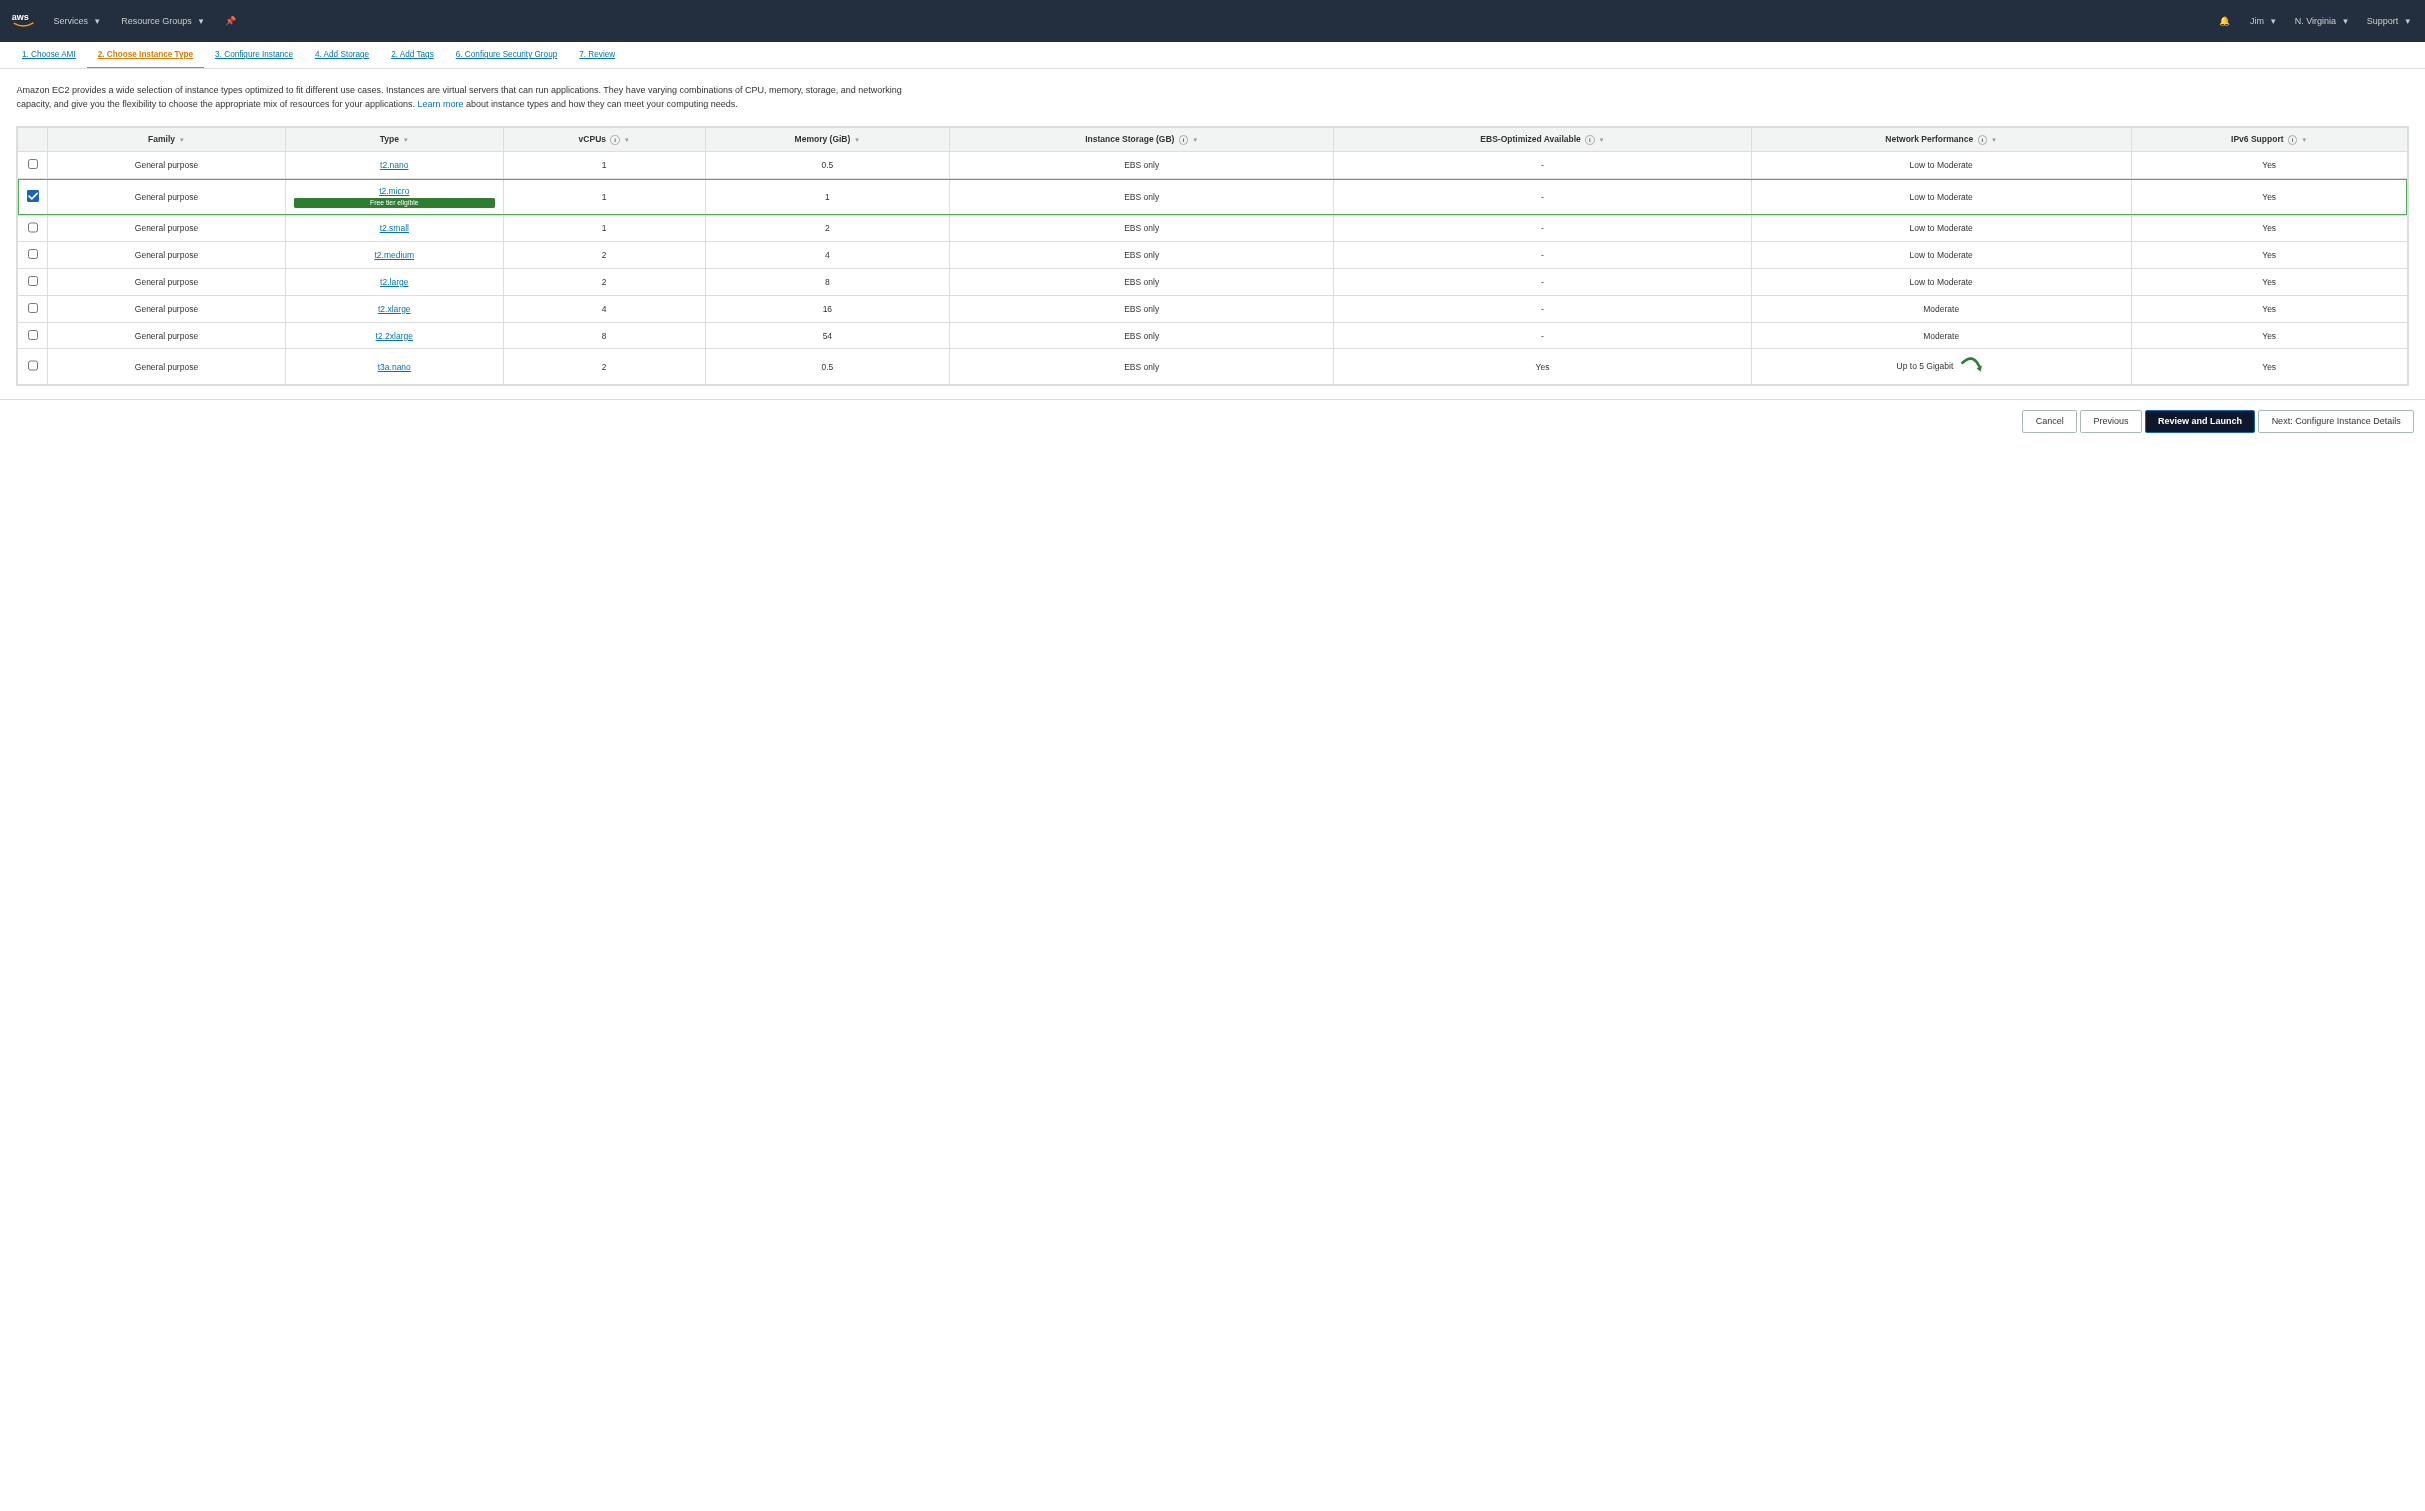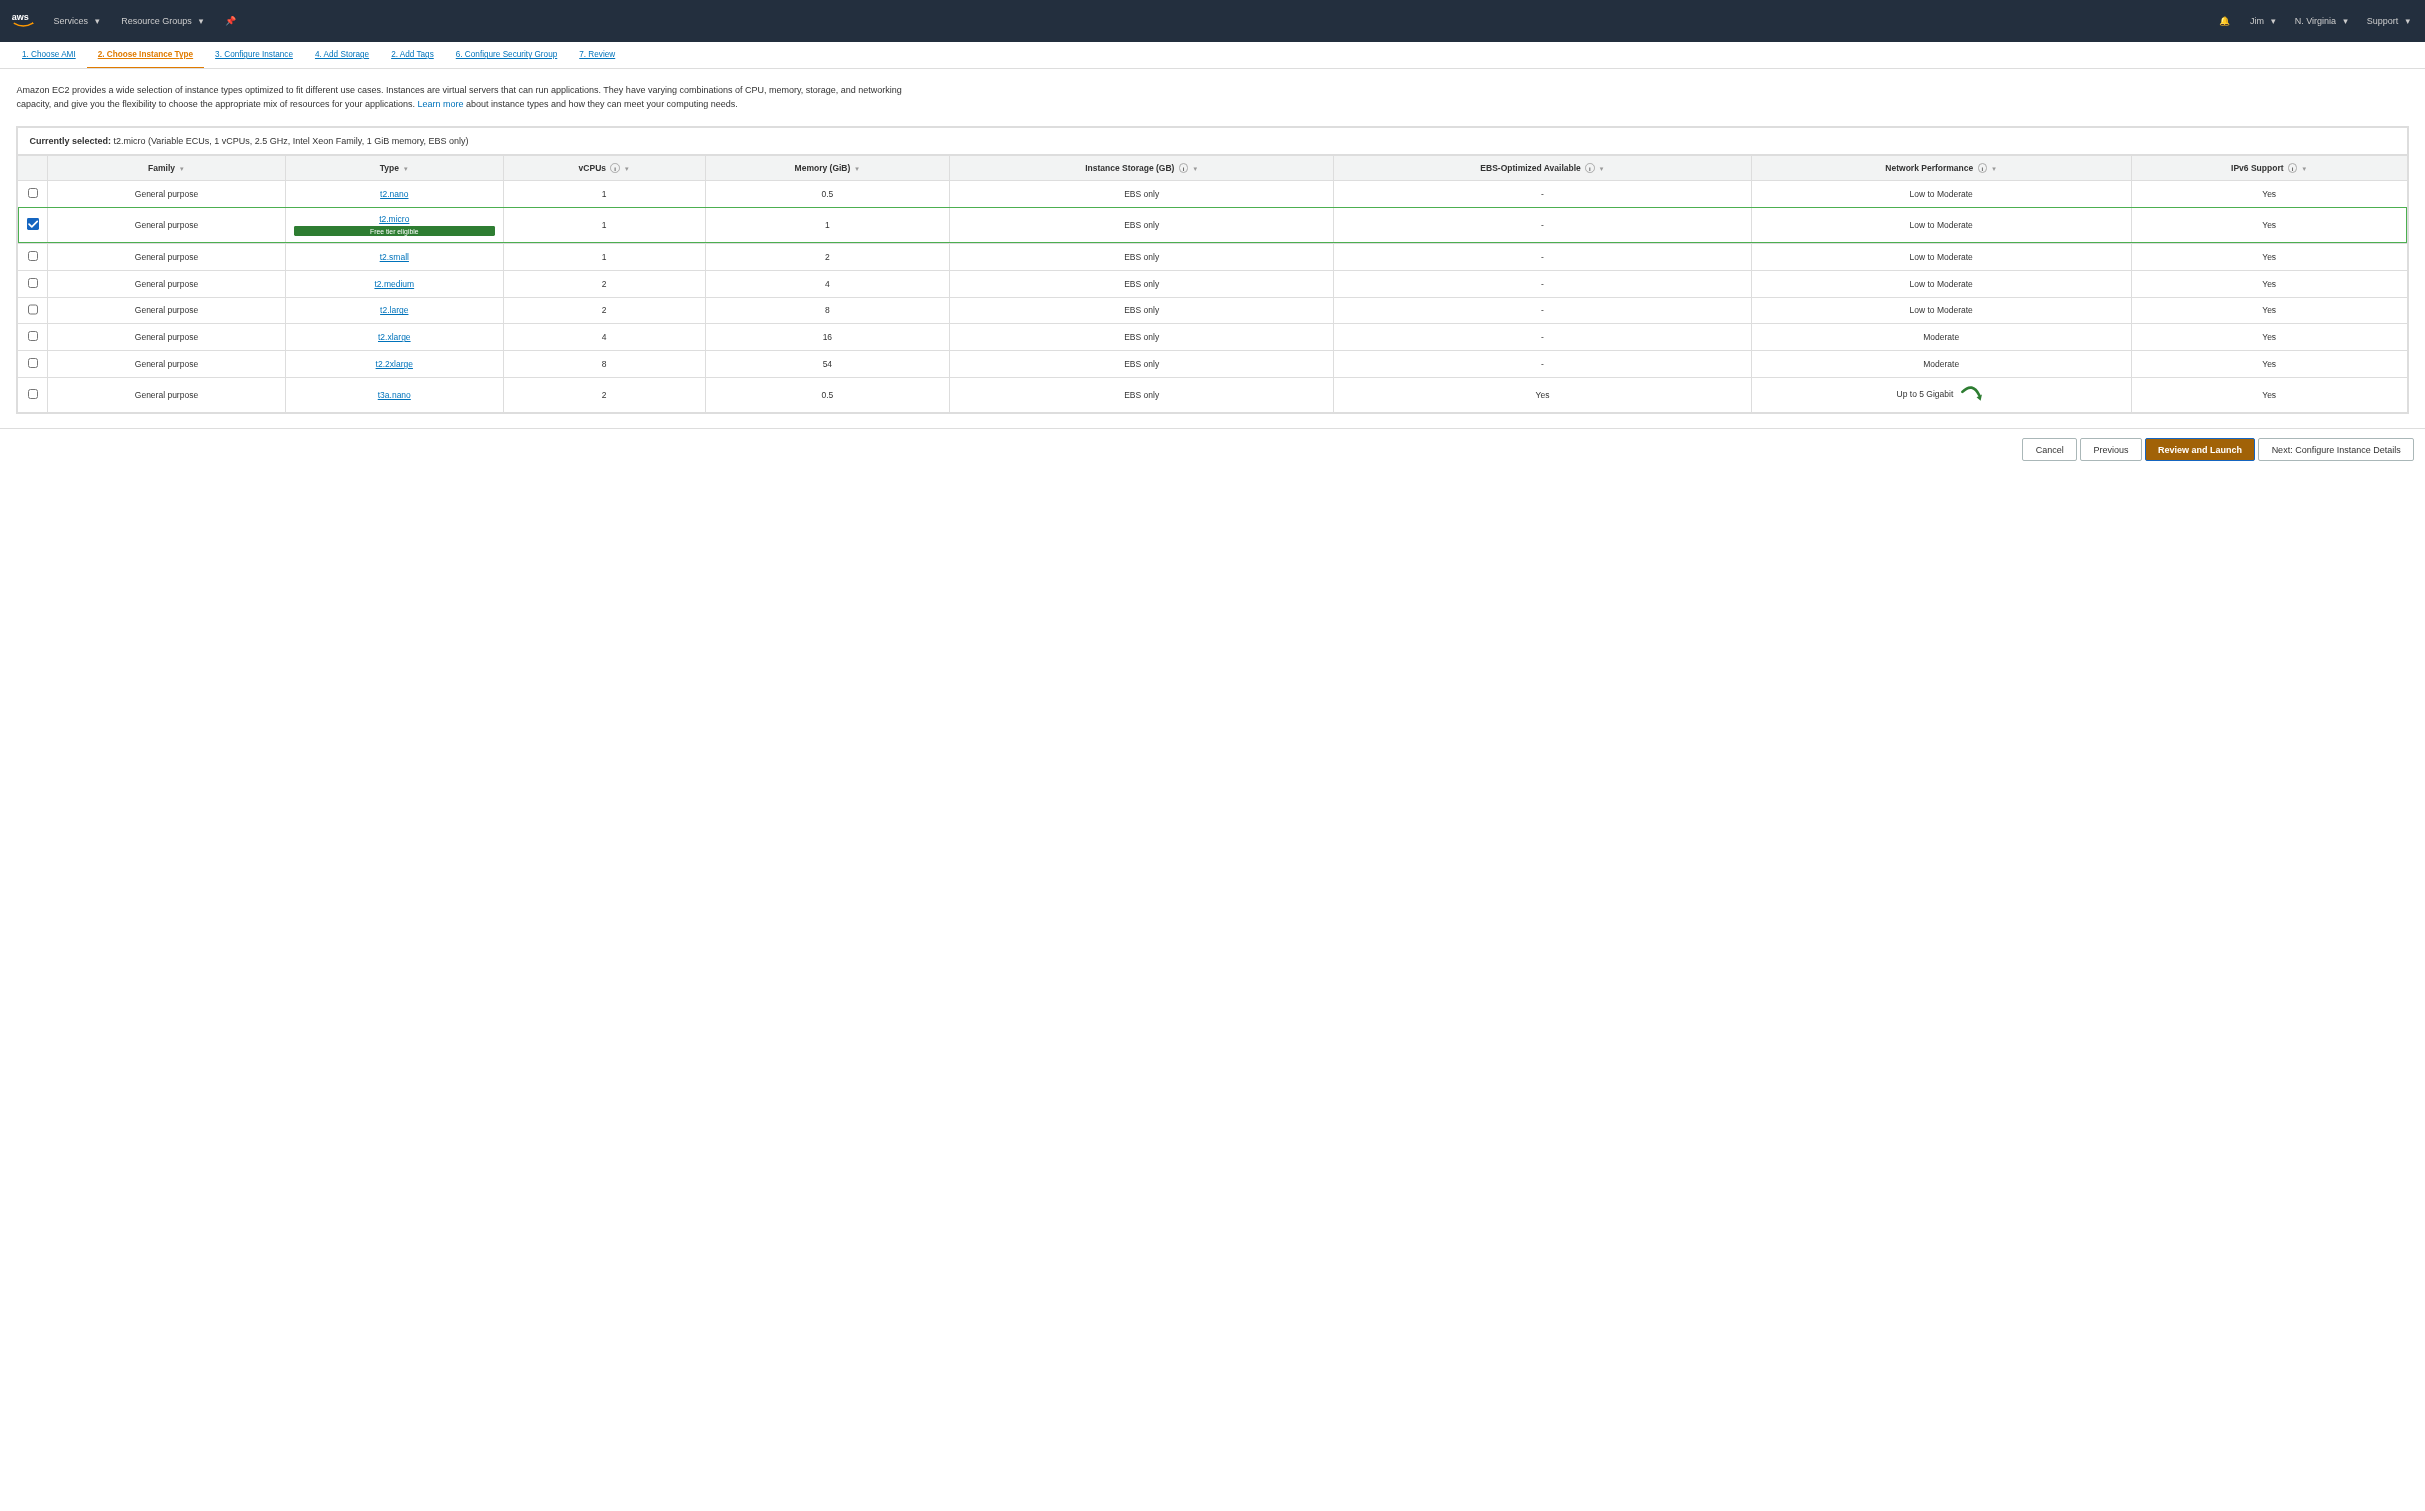--- a/index.html
+++ b/index.html
@@ -202,21 +202,21 @@
       background: #fff;
       border-color: #aab7b8;
       color: #333;
     }
     .btn-previous {
       background: #fff;
       border-color: #aab7b8;
       color: #333;
     }
     .btn-review {
-      background: #a16207;
+      background: #0f172a;
       border-color: #1565c0;
       color: #fff;
       font-weight: 600;
     }
     .btn-next {
       background: #fff;
       border-color: #aab7b8;
       color: #333;
       font-weight: 500;
     }
@@ -279,24 +279,20 @@
 <div class="main-content">
 
   <p class="page-description">
     <span>Amazon EC2 provides a wide selection of instance types optimized to fit different use cases. Instances are virtual servers that can run applications. They have varying combinations of CPU, memory, storage, and networking capacity, and give you the flexibility to choose the appropriate mix of resources for your applications.</span>
     <a href="#">Learn more</a>
     <span>about instance types and how they can meet your computing needs.</span>
   </p>
 
 
   <div class="table-container">
-    <div class="selected-bar">
-      <strong>Currently selected:</strong>
-      <span>t2.micro (Variable ECUs, 1 vCPUs, 2.5 GHz, Intel Xeon Family, 1 GiB memory, EBS only)</span>
-    </div>
 
     <table class="instance-table">
       <thead>
         <tr>
           <th class="checkbox-cell"></th>
           <th>
             Family <span class="sort-icon">▼</span>
           </th>
           <th>
             Type <span class="sort-icon">▼</span>

